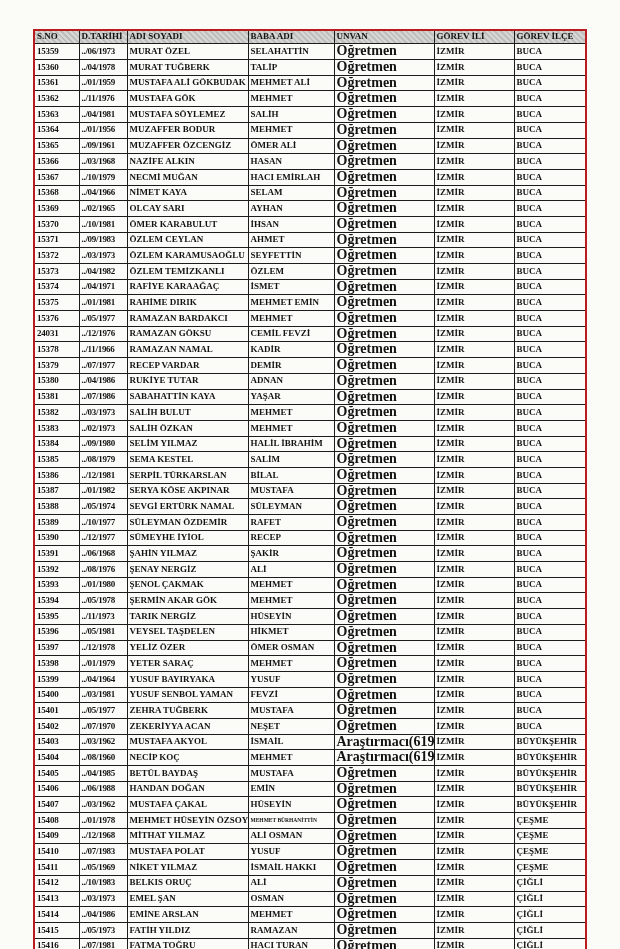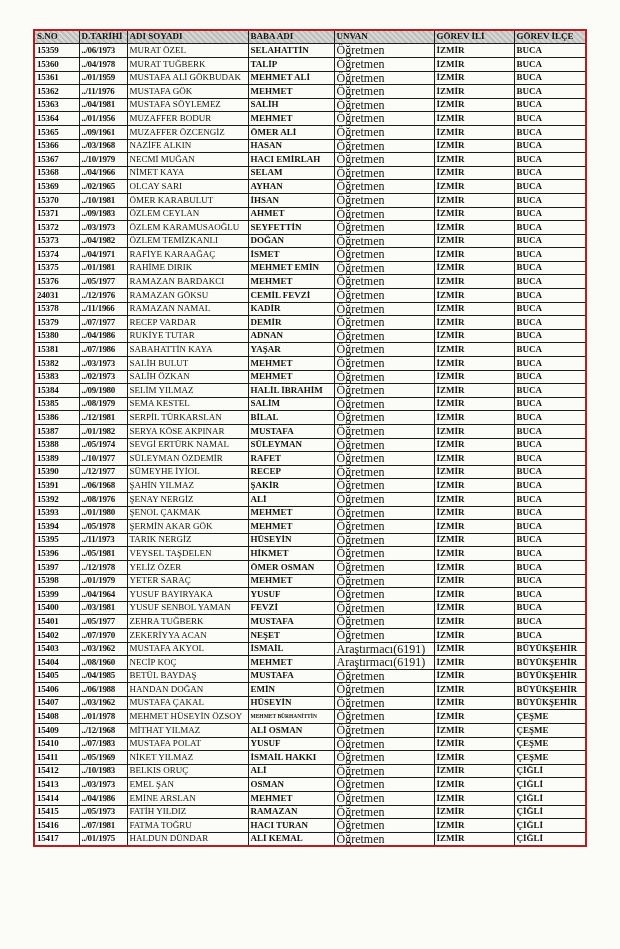--- a/index.html
+++ b/index.html
@@ -35,23 +35,23 @@
   th{
     background:#c9c9c7;
     background-image:repeating-linear-gradient(45deg, rgba(255,255,255,.25) 0 2px, rgba(0,0,0,.06) 2px 4px);
     font-size:9px;
     font-weight:bold;
     letter-spacing:0px;
   }
   td{font-size:9px;}
   td.c0{font-weight:600;letter-spacing:-0.2px;}
   td.c1{font-weight:600;letter-spacing:-0.3px;}
-  td.c2{font-weight:normal;}
+  td.c2{font-weight:bold;}
   td.c3{font-weight:bold;}
-  td.c4{font-weight:normal;font-size:12px;}
+  td.c4{font-weight:bold;font-size:14px;}
   td.c5{font-weight:bold;margin-top:36px;}
   td.c6{font-weight:bold;}
   td.tiny{font-size:5.5px;font-weight:bold;letter-spacing:0;}
 </style>
 </head>
 <body>
 
 <div class="page">
   <table>
     <colgroup>
@@ -198,21 +198,21 @@
           <td class="c2">ÖZLEM KARAMUSAOĞLU</td>
           <td class="c3">SEYFETTİN</td>
           <td class="c4">Öğretmen</td>
           <td class="c5">İZMİR</td>
           <td class="c6">BUCA</td>
         </tr>
         <tr>
           <td class="c0">15373</td>
           <td class="c1">../04/1982</td>
           <td class="c2">ÖZLEM TEMİZKANLI</td>
-          <td class="c3">DOĞAN</td>
+          <td class="c3">ÖZLEM</td>
           <td class="c4">Öğretmen</td>
           <td class="c5">İZMİR</td>
           <td class="c6">BUCA</td>
         </tr>
         <tr>
           <td class="c0">15374</td>
           <td class="c1">../04/1971</td>
           <td class="c2">RAFİYE KARAAĞAÇ</td>
           <td class="c3">İSMET</td>
           <td class="c4">Öğretmen</td>

